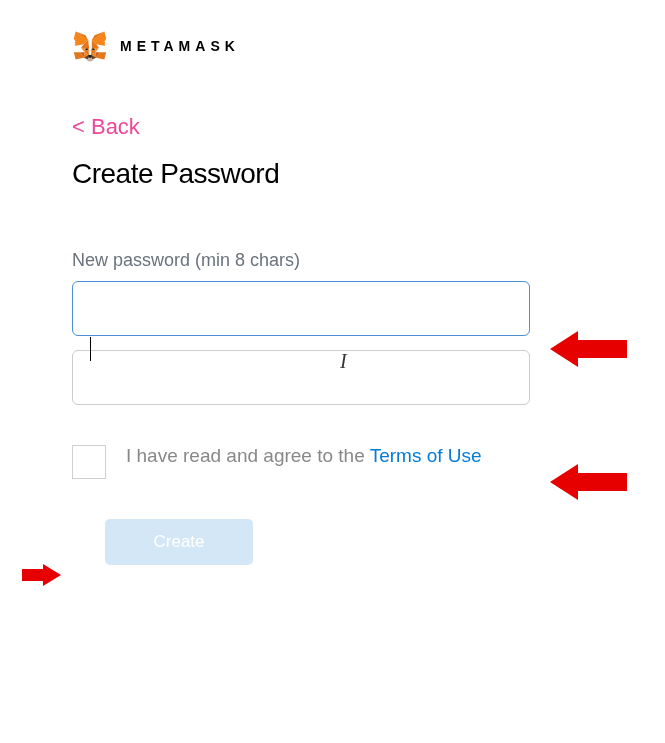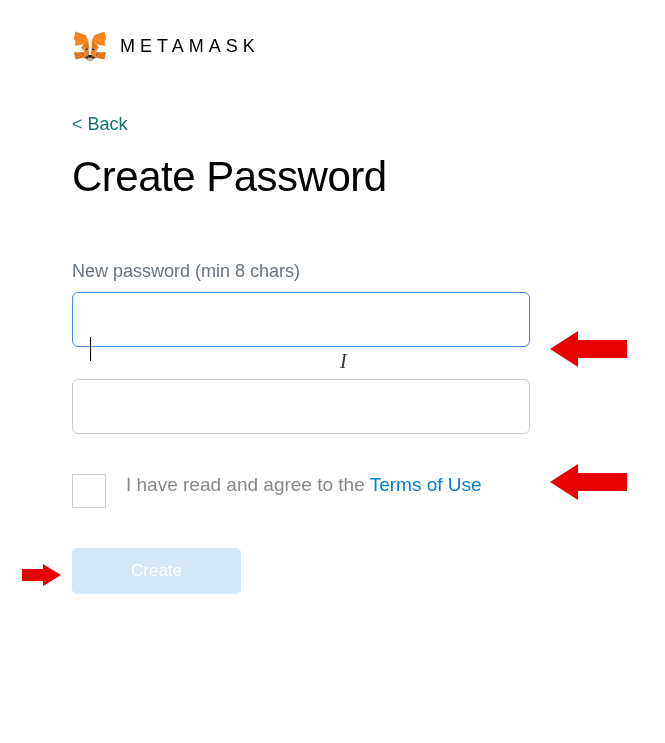--- a/index.html
+++ b/index.html
@@ -20,42 +20,42 @@
       align-items: center;
       gap: 12px;
       margin-bottom: 50px;
     }
     .logo-icon svg {
       width: 36px;
       height: 36px;
       display: block;
     }
     .brand {
-      font-size: 18px;
+      font-size: 14px;
       letter-spacing: 5px;
-      font-weight: 400;
+      font-weight: 700;
       color: #000;
       font-family: Arial, sans-serif;
     }
     .back-link {
-      font-size: 18px;
-      color: #0f766e;
+      font-size: 22px;
+      color: #ec4899;
       cursor: pointer;
       margin-bottom: 18px;
       display: inline-block;
     }
     .page-title {
-      font-size: 42px;
+      font-size: 28px;
       font-weight: 400;
       color: #000;
       margin-bottom: 60px;
       letter-spacing: -0.5px;
     }
     .form-group {
-      margin-bottom: 32px;
+      margin-bottom: 14px;
     }
     .form-label {
       font-size: 18px;
       color: #6a737d;
       margin-bottom: 10px;
       display: block;
     }
     .form-input {
       width: 458px;
       height: 55px;
@@ -102,28 +102,29 @@
     }
     .checkbox-label {
       font-size: 19px;
       color: #888;
     }
     .terms-link {
       color: #037dd6;
       cursor: pointer;
     }
     .create-button {
-      width: 169px;
+      width: 148px;
       height: 46px;
       background: #d4e7f7;
       color: #fff;
       border: none;
       border-radius: 5px;
       font-size: 17px;
       cursor: pointer;
+      margin-left: 33px;
     }
     .arrow-right {
       position: absolute;
       width: 0;
       height: 0;
     }
     .arrow-right::before {
       content: "";
       position: absolute;
       width: 50px;

